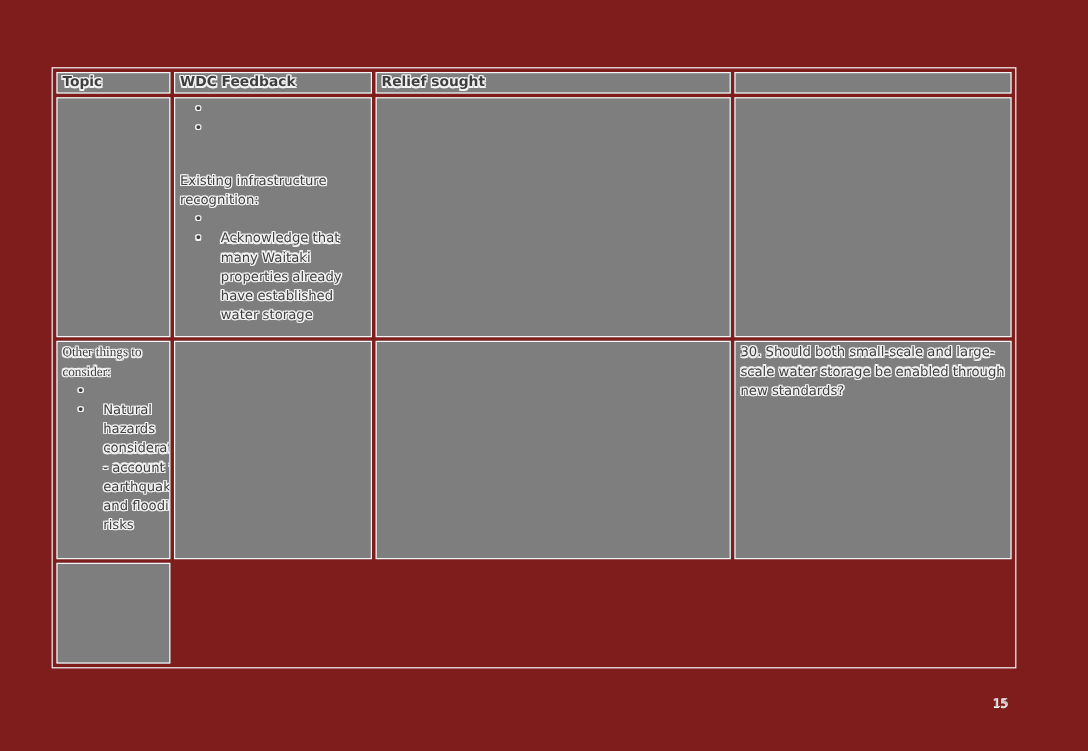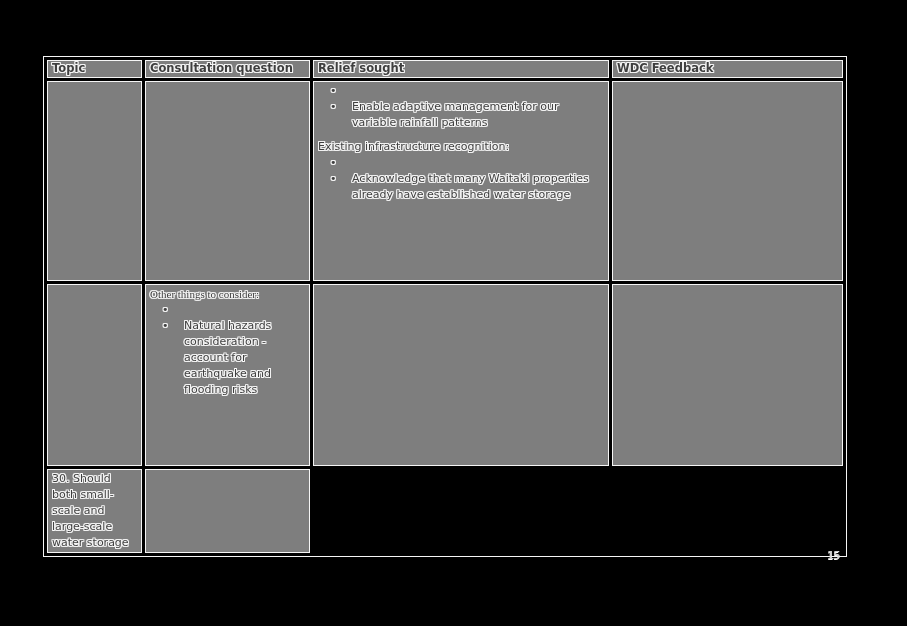--- a/index.html
+++ b/index.html
@@ -5,21 +5,21 @@
   * { margin: 0; padding: 0; box-sizing: border-box; }
   html, body {
     width: 907px; height: 626px;
     background: #7e7e7e;
     overflow: hidden;
     font-family: "DejaVu Sans", "Liberation Sans", sans-serif;
   }
   .page {
     position: absolute; inset: 0;
     width: 907px; height: 626px;
-    background: #000000;
+    background: #7f1d1d;
   }
   
   .otx {
     color: #3f3f3f;
     text-shadow:
       -1px -1px 0 #f2f2f2, 1px -1px 0 #f2f2f2,
       -1px  1px 0 #f2f2f2, 1px  1px 0 #f2f2f2,
       -1px  0   0 #ffffff, 1px  0   0 #ffffff,
        0   -1px 0 #ffffff, 0    1px 0 #ffffff;
   }
@@ -52,53 +52,51 @@
   .fb-list li {
     display: flex;
     padding-left: 12px;
   }
   .fb-list .blt {
     width: 22px;
     flex: 0 0 22px;
     text-align: left;
   }
   .fb-list .blt-txt { flex: 1; }
-  .fb-heading { margin-top: 8px; }
+  .fb-heading { margin-top: 28px; }
   .fb-heading.first { margin-top: 0; font-family: Liberation Serif, serif; }
   .q-text, .fb-plain { display: block; }
   .page-number {
     position: absolute;
-    left: 827px; top: 550px;
+    left: 827px; top: 581px;
     font-size: 10px;
     color: #c9c9c9;
     text-shadow: 0 1px 0 #ffffff, 1px 0 0 #e8e8e8;
   }
 </style>
 </head>
 <body>
 
 <div class="page">
 
   <div class="doc-table">
 
     <div class="cell header otx">Topic</div>
-    <div class="cell header otx">Consultation question</div>
+    <div class="cell header otx">WDC Feedback</div>
     <div class="cell header otx">Relief sought</div>
-    <div class="cell header otx">WDC Feedback</div>
 
     <div class="cell"></div>
     <div class="cell"></div>
     <div class="cell otx">
       <ul class="fb-list">
         <li>
           <span class="blt">•</span>
         </li>
         <li>
           <span class="blt">•</span>
-          <span class="blt-txt">Enable adaptive management for our variable rainfall patterns</span>
         </li>
       </ul>
       <div class="fb-heading">Existing infrastructure recognition:</div>
       <ul class="fb-list">
         <li>
           <span class="blt">•</span>
         </li>
         <li>
           <span class="blt">•</span>
           <span class="blt-txt">Acknowledge that many Waitaki properties already have established water storage</span>

